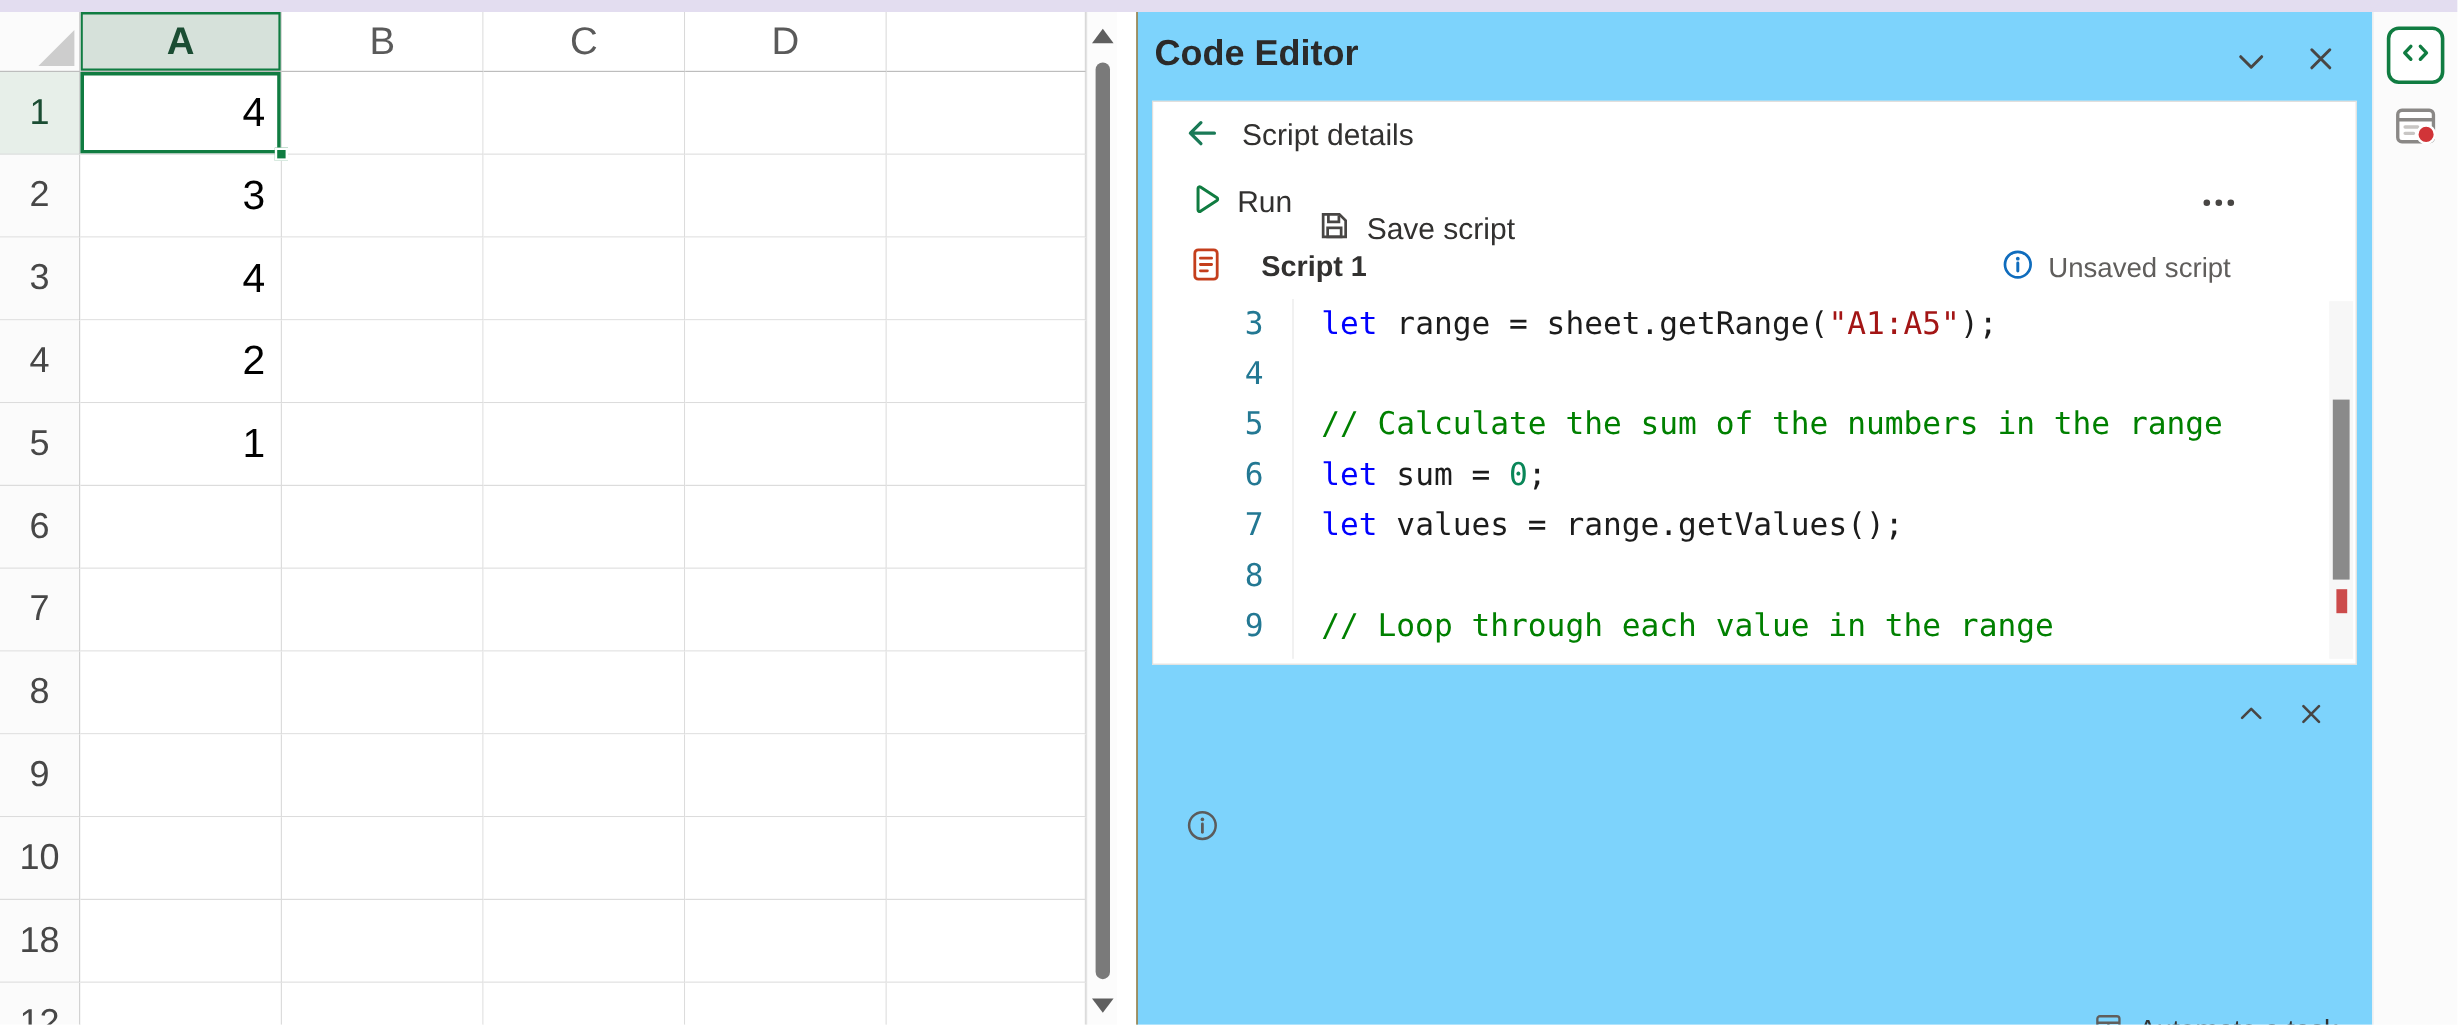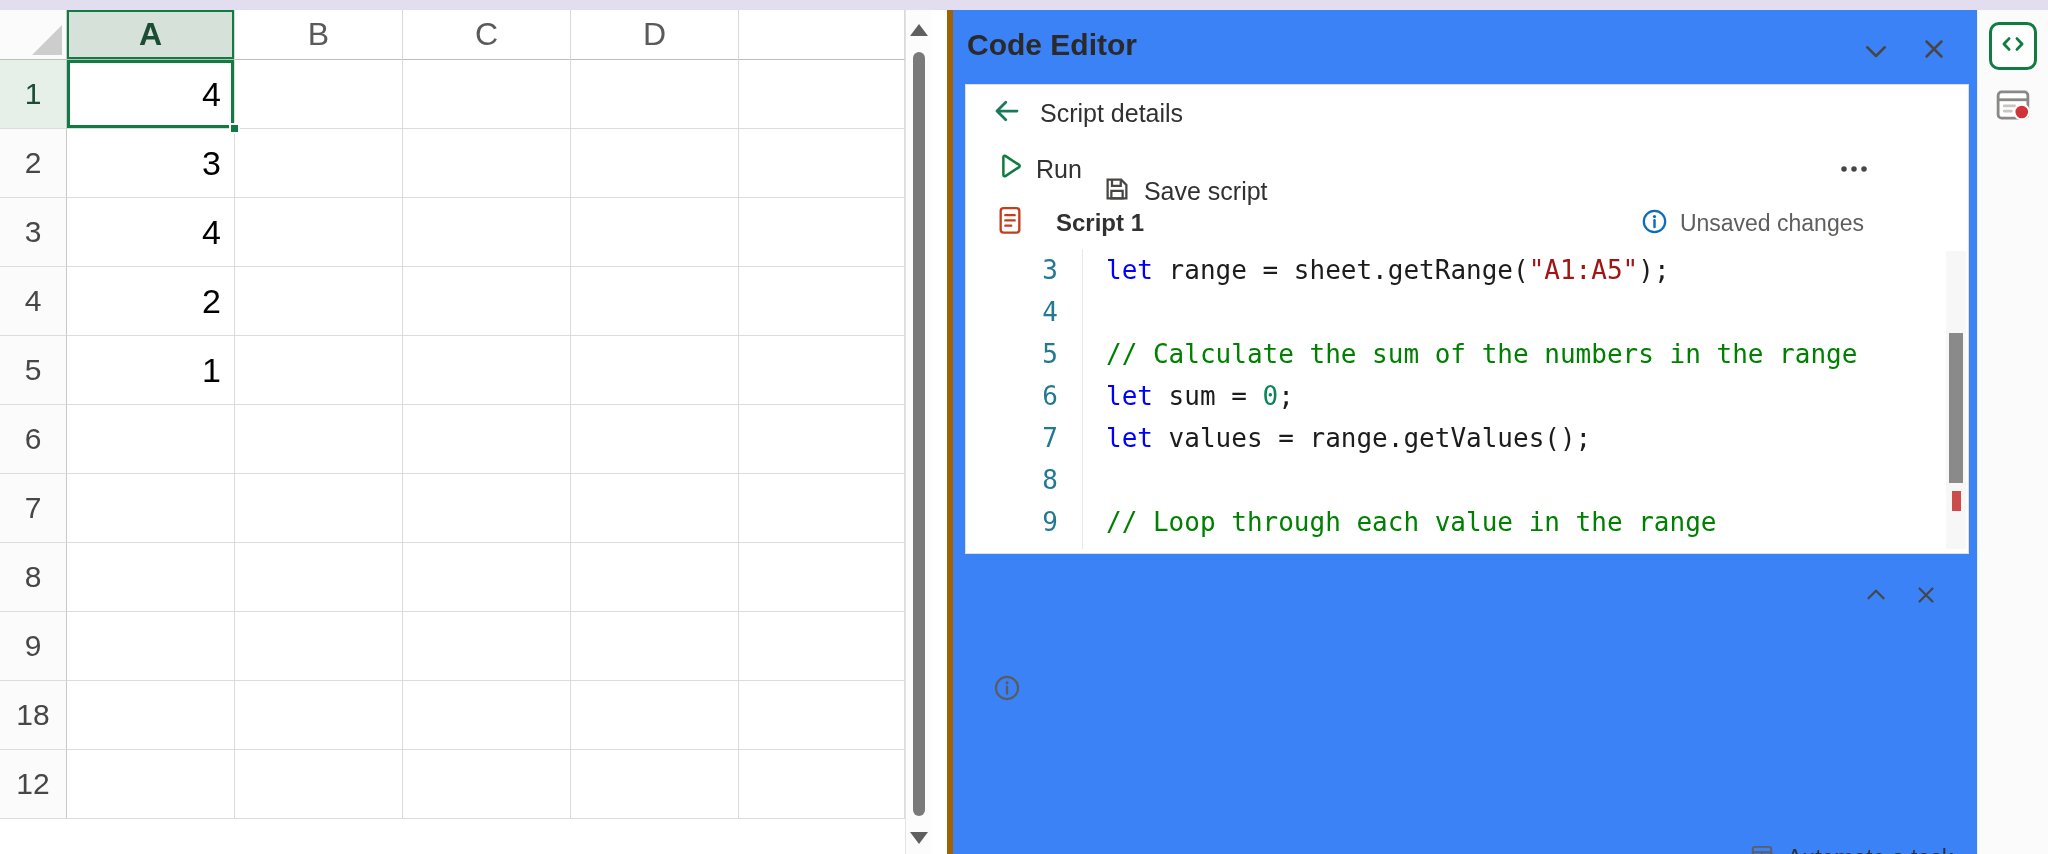--- a/index.html
+++ b/index.html
@@ -43,21 +43,21 @@
   .scroll-arrow { position:absolute; left:50%; transform:translateX(-50%); width:0; height:0; }
   .scroll-arrow.up { top:14px; border-left:9px solid transparent; border-right:9px solid transparent;
                      border-bottom:12px solid #5f5f5f; }
   .scroll-arrow.down { bottom:10px; border-left:9px solid transparent; border-right:9px solid transparent;
                        border-top:12px solid #5f5f5f; }
   .scroll-thumb { position:absolute; left:7px; top:42px; width:12px; height:764px;
                   background:#7a7a7a; border-radius:6px; }
 
   
   #panel { position:absolute; left:947px; top:10px; width:1030px; height:844px;
-           background:#3b82f6; overflow:hidden; border-left:6px solid #a16207; }
+           background:#7dd3fc; overflow:hidden; border-left:1px solid #a16207; }
   .panel-title { position:absolute; left:14px; top:18px; font-size:30px; font-weight:600; color:#2b2a29; }
   .icon-btn { position:absolute; }
   #pane-collapse { right:86px; top:26px; }
   #pane-close { right:28px; top:24px; }
   #output-collapse { right:88px; top:572px; }
   #output-close { right:38px; top:572px; }
 
   .card { position:absolute; left:12px; top:74px; width:1004px; height:470px;
           border:1px solid #e1dfdd; background:#fff; }
   .back-row { height:56px; display:flex; align-items:center; padding-left:26px; gap:18px; }
@@ -189,20 +189,28 @@
         </div>
         <div class="grid-row">
           <div class="row-h">9</div>
           <div class="cell"></div>
           <div class="cell"></div>
           <div class="cell"></div>
           <div class="cell"></div>
           <div class="cell filler"></div>
         </div>
         <div class="grid-row">
+          <div class="row-h">10</div>
+          <div class="cell"></div>
+          <div class="cell"></div>
+          <div class="cell"></div>
+          <div class="cell"></div>
+          <div class="cell filler"></div>
+        </div>
+        <div class="grid-row">
           <div class="row-h">18</div>
           <div class="cell"></div>
           <div class="cell"></div>
           <div class="cell"></div>
           <div class="cell"></div>
           <div class="cell filler"></div>
         </div>
         <div class="grid-row">
           <div class="row-h">12</div>
           <div class="cell"></div>
@@ -279,21 +287,21 @@
         </span>
         <span class="script-name">Script 1</span>
         <div class="status-group">
           <span>
             <svg width="27" height="27" viewBox="0 0 24 24">
                 <circle cx="12" cy="12" r="9.5" fill="none" stroke="#0f6cbd" stroke-width="2"></circle>
                 <circle cx="12" cy="7.6" r="1.4" fill="#0f6cbd"></circle>
                 <path d="M12 10.8v6" stroke="#0f6cbd" stroke-width="2.2" stroke-linecap="round"></path>
               </svg>
           </span>
-          <span class="status-text">Unsaved changes</span>
+          <span class="status-text">Unsaved script</span>
         </div>
       </div>
 
       <div class="code-area">
         <div id="code-lines">
             <div class="code-line">
               <span class="line-num">3</span>
               <span class="line-code"><span class="tok-keyword">let</span><span class="tok-plain"> range = sheet.getRange(</span><span class="tok-string">"A1:A5"</span><span class="tok-plain">);</span></span>
             </div>
             <div class="code-line">

